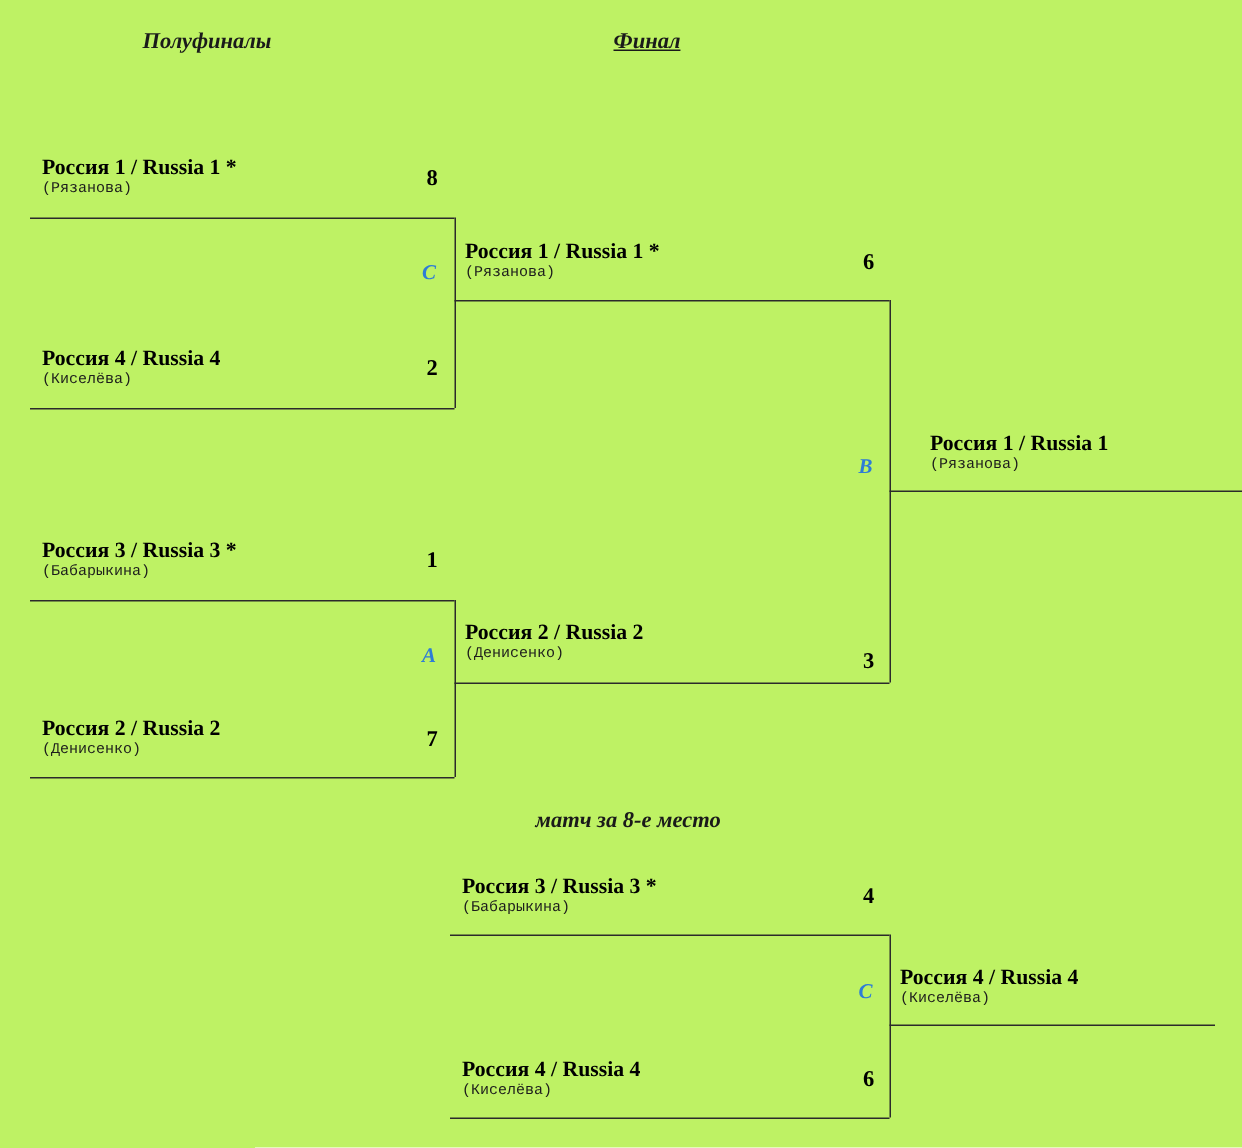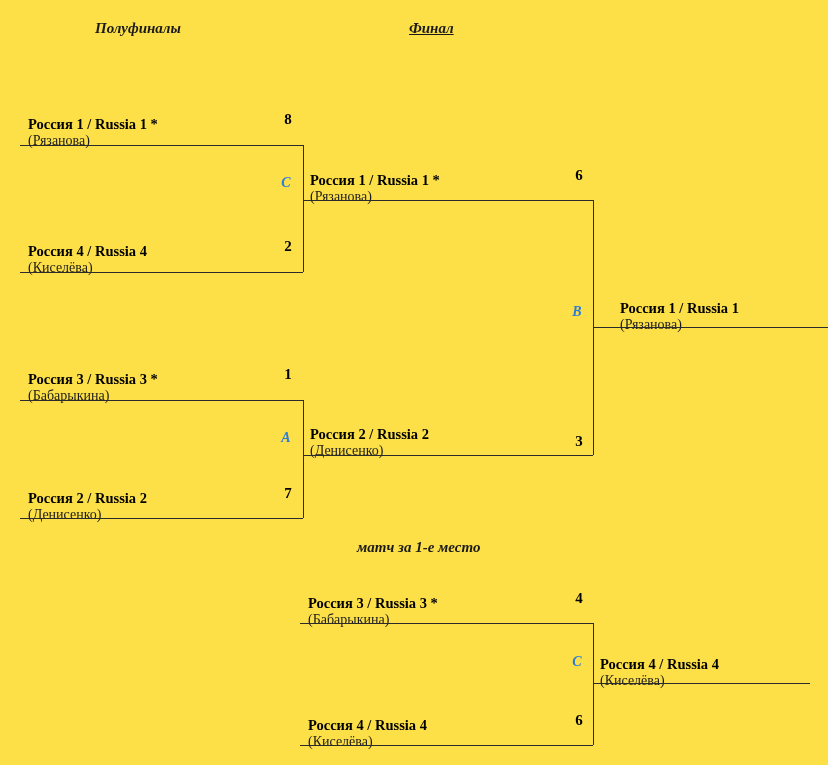--- a/index.html
+++ b/index.html
@@ -5,55 +5,54 @@
 <style>
   html, body {
     margin: 0;
     padding: 0;
     background: #ffffff;
   }
   #bracket-root {
     position: relative;
     width: 828px;
     height: 765px;
-    background: #fde047;
+    background: #bef264;
     font-family: "Liberation Serif", "DejaVu Serif", serif;
     overflow: hidden;
   }
 
   
   .round-heading {
     position: absolute;
     font-family: "Liberation Serif", "DejaVu Serif", serif;
     font-weight: bold;
     font-style: italic;
     font-size: 15px;
     color: #1a1a1a;
     white-space: nowrap;
   }
 
   
   .competitor {
     position: absolute;
     white-space: nowrap;
     line-height: 1.18;
-    margin-top: 12px;
   }
   .competitor-name {
     font-family: "Liberation Serif", "DejaVu Serif", serif;
     font-weight: bold;
     font-size: 14.5px;
     color: #000000;
     display: block;
     white-space: nowrap;
   }
   .competitor-athlete {
-    font-family: Liberation Serif, serif;
+    font-family: Liberation Mono, monospace;
     font-weight: normal;
-    font-size: 14px;
+    font-size: 10px;
     color: #1c1c1c;
     display: block;
     white-space: nowrap;
   }
 
   
   .score {
     position: absolute;
     font-family: "Liberation Serif", "DejaVu Serif", serif;
     font-weight: bold;
@@ -88,21 +87,21 @@
 </style>
 </head>
 <body>
 
 <div id="bracket-root">
 
   <div class="round-heading" style="left:95px; top:20px;">Полуфиналы</div>
 
   <div class="round-heading" style="left:409px; top:20px;text-decoration:underline;">Финал</div>
 
-  <div class="round-heading" style="left:357px; top:539px;">матч за 1-е место</div>
+  <div class="round-heading" style="left:357px; top:539px;">матч за 8-е место</div>
 
   <div class="competitor" style="left:28px; top:104px;">
     <span class="competitor-name">Россия 1 / Russia 1 *</span>
     <span class="competitor-athlete">(Рязанова)</span>
   </div>
   <div class="score" style="left:277px; top:111px;">8</div>
 
   <div class="competitor" style="left:28px; top:231px;">
     <span class="competitor-name">Россия 4 / Russia 4</span>
     <span class="competitor-athlete">(Киселёва)</span>

